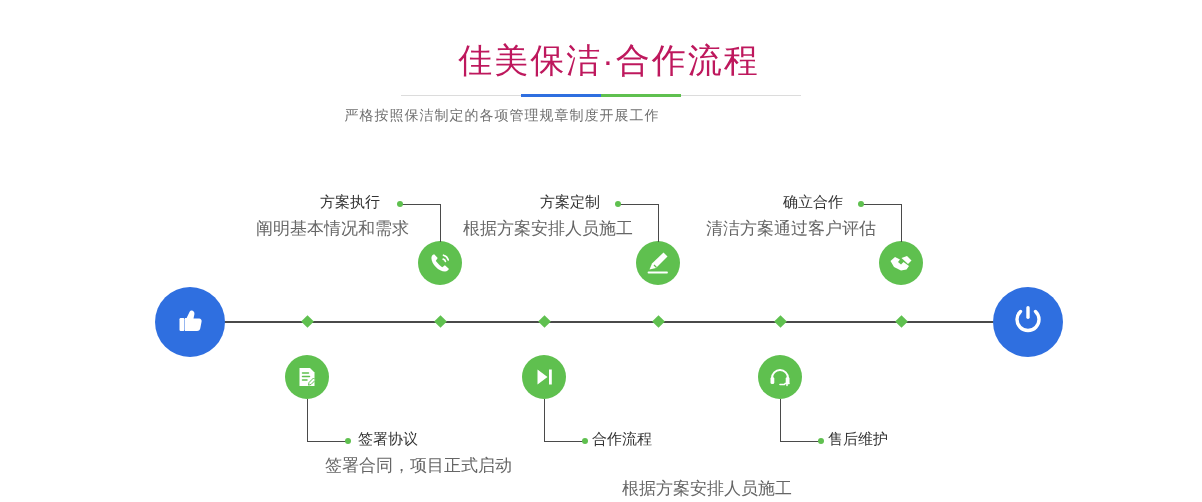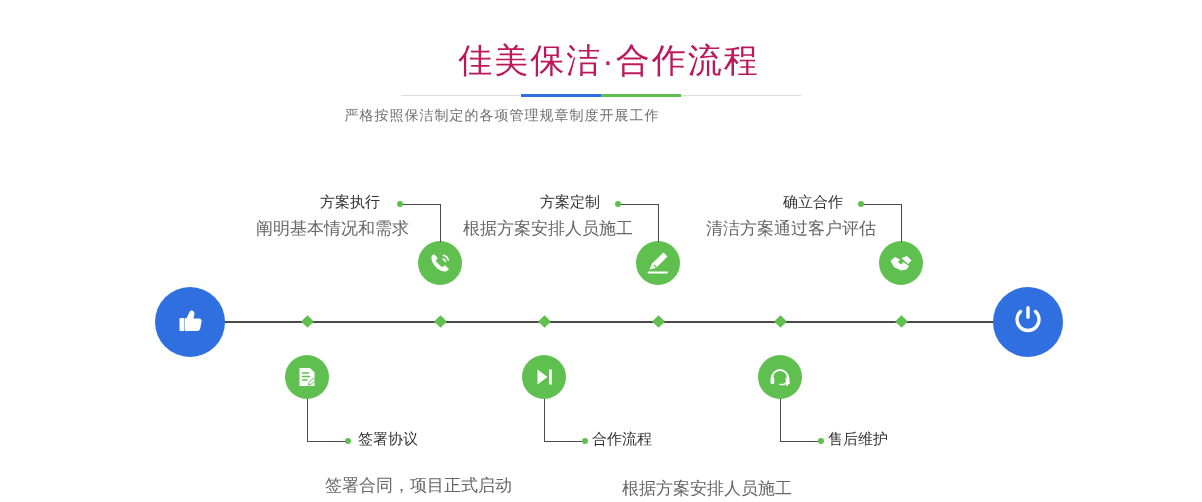--- a/index.html
+++ b/index.html
@@ -196,21 +196,21 @@
         <path d="M5.5 4 L16 4 L20.5 8.5 L20.5 22 L5.5 22 Z" fill="#ffffff"></path>
         <path d="M8.5 9 L14.5 9 M8.5 12.5 L15.5 12.5 M8.5 16 L13 16" stroke="#5fc04f" stroke-width="1.5" stroke-linecap="round"></path>
         <path d="M15 18.5 L19.5 14 L21.5 16 L17 20.5 L14.5 21.2 Z" fill="#ffffff" stroke="#5fc04f" stroke-width="1"></path>
       </svg>
     </span>
   </div>
   <div class="connector conn-v" style="left:307px; top:399px; height:42px;"></div>
   <div class="connector conn-h" style="left:307px; top:441px; width:40px;"></div>
   <div class="tip-dot" style="left:345px; top:438px;"></div>
   <div class="label-main" style="left:358px; top:430px;">签署协议</div>
-  <div class="label-sub" style="left:325px; top:454px;margin-top:20px;">签署合同，项目正式启动</div>
+  <div class="label-sub" style="left:325px; top:454px;">签署合同，项目正式启动</div>
 
   <div class="circle" style="left:636px; top:241px;">
     <span>
       <svg width="26" height="26" viewBox="0 0 26 26">
         <path d="M4.5 19.5 L7 13.5 L18.5 2.5 L22.5 6.5 L11 18 Z" fill="#ffffff"></path>
         <path d="M3.5 22.5 L22 22.5" stroke="#ffffff" stroke-width="1.8" stroke-linecap="round"></path>
         <path d="M9 15 L11.5 17.5" stroke="#5fc04f" stroke-width="1.2"></path>
       </svg>
     </span>
   </div>

